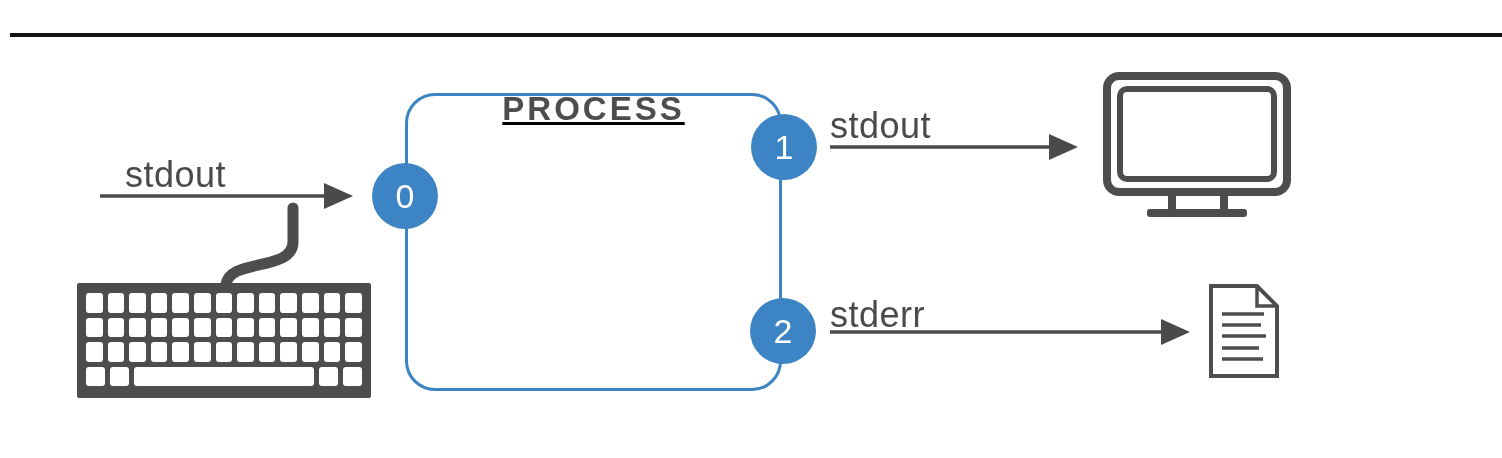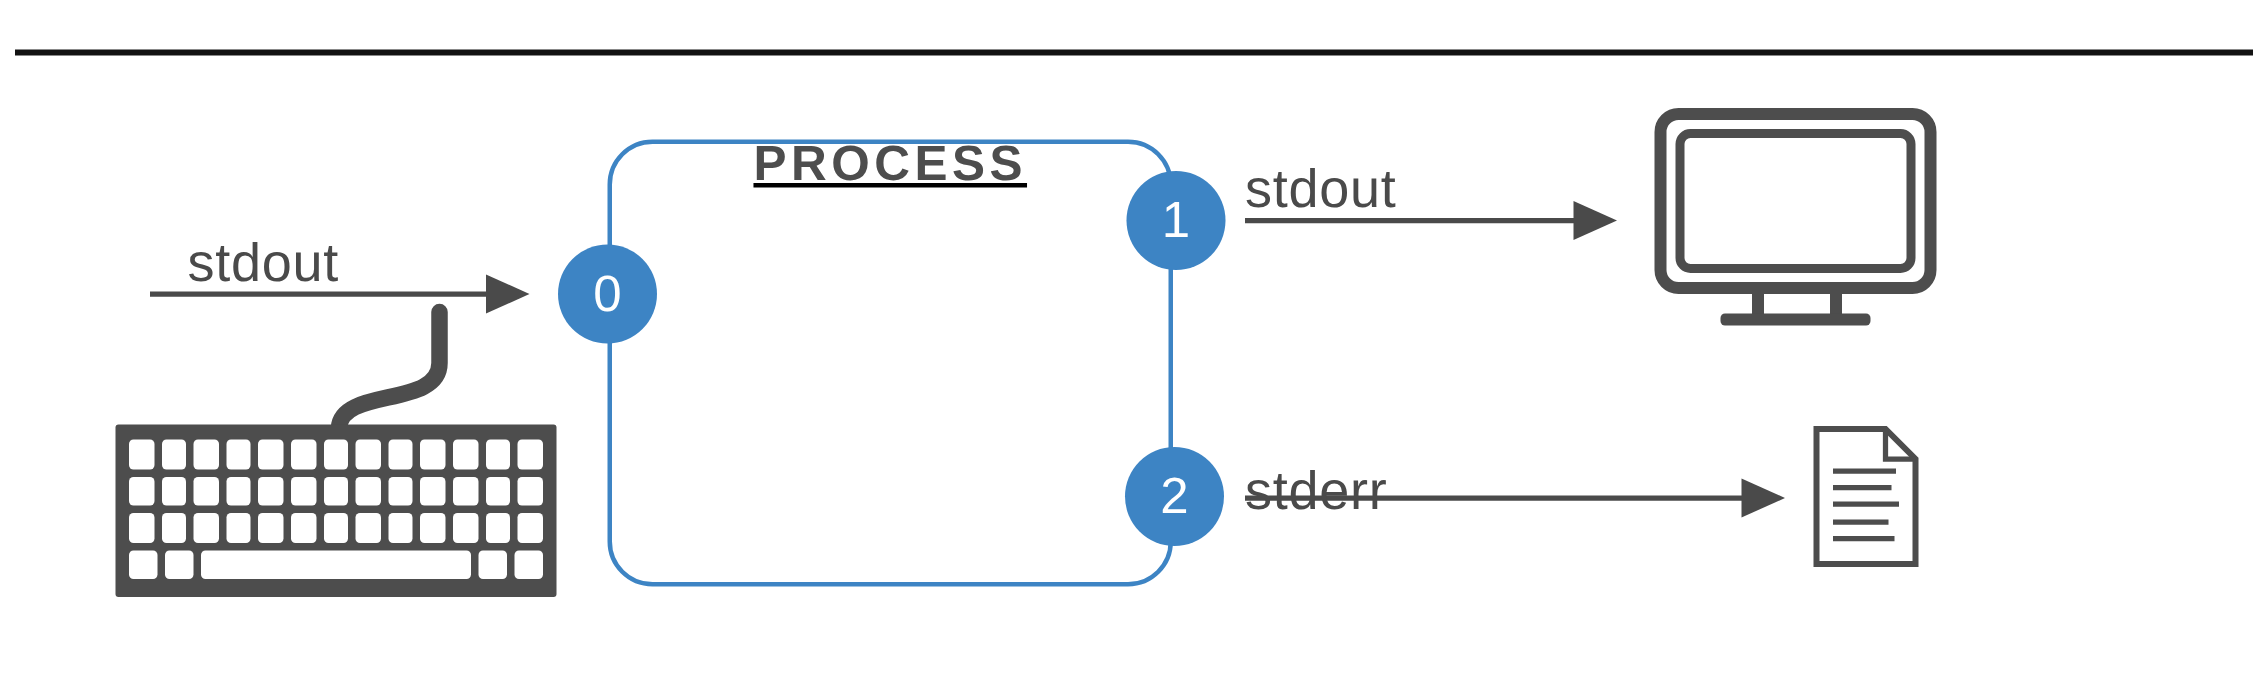--- a/index.html
+++ b/index.html
@@ -45,21 +45,21 @@
   .fd-1{left:751px;top:114px;}
   .fd-2{left:750px;top:298px;}
   
   .stream-label{
     position:absolute;
     font-size:36px;font-weight:500;color:var(--line);
     letter-spacing:0.5px;line-height:1;
   }
   .stdin-label{left:125px;top:157px;}
   .stdout-label{left:830px;top:108px;}
-  .stderr-label{left:830px;top:297px;margin-top:12px;}
+  .stderr-label{left:830px;top:297px;}
   
   .overlay{
     position:absolute;left:0;top:0;width:1502px;height:458px;
     pointer-events:none;
   }
   
   .keyboard{
     position:absolute;left:77px;top:283px;width:294px;height:115px;
     background:var(--icon);border-radius:2px;
     padding:10px 9px 12px 9px;

